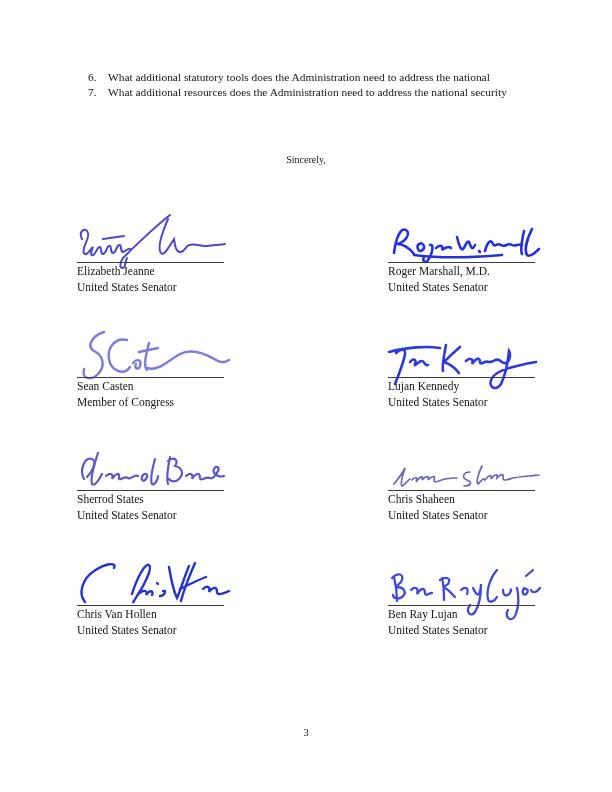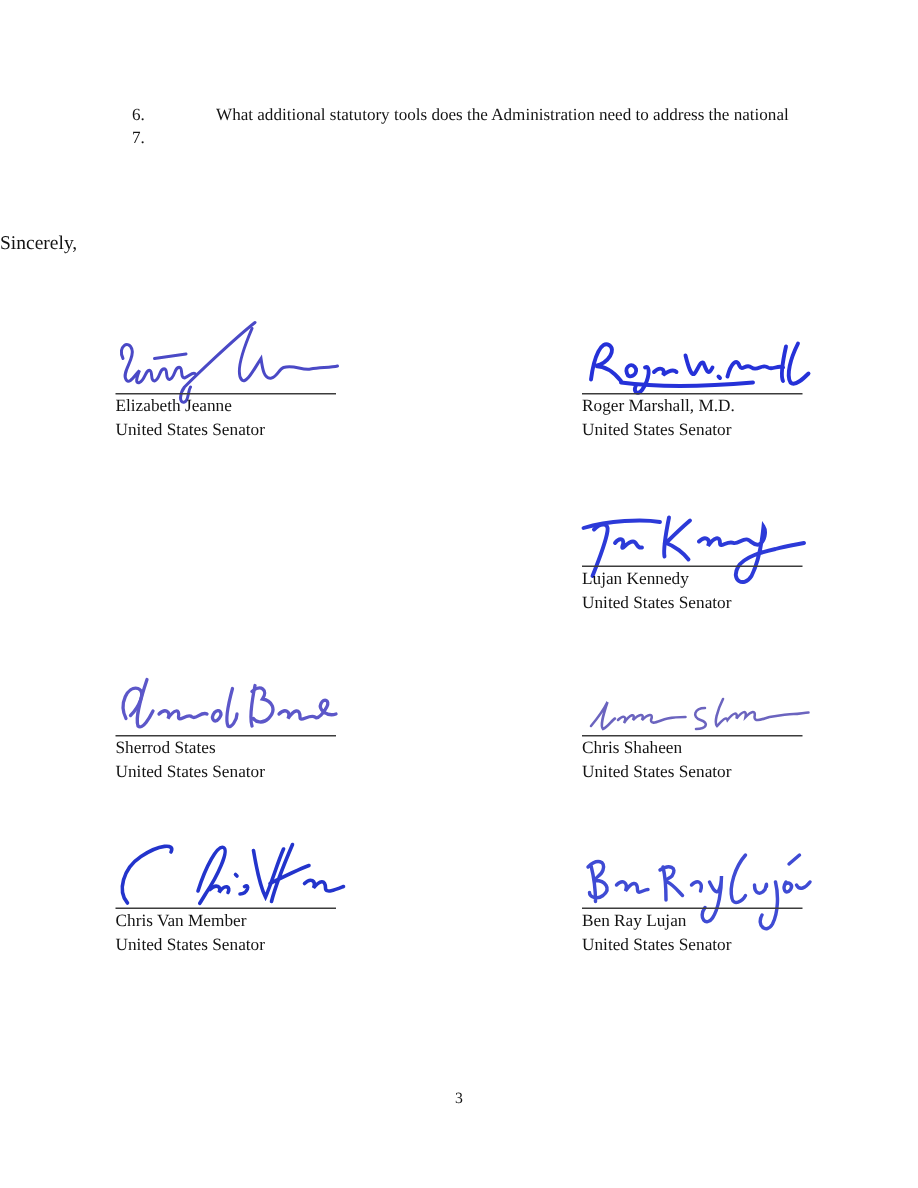--- a/index.html
+++ b/index.html
@@ -3,24 +3,24 @@
 <meta charset="utf-8">
 <style>
   html,body { margin:0; padding:0; background:#ffffff; }
   .page {
     position:relative; width:612px; height:792px; background:#ffffff;
     font-family:"Liberation Serif", serif; color:#141414; overflow:hidden;
   }
   .questions { position:absolute; top:70px; left:88px; width:452px; }
   .q-item { display:flex; }
   .q-num { width:20px; flex:0 0 20px; font-size:11.4px; line-height:15.2px; }
-  .q-lines { flex:1;margin-left:36px; }
+  .q-lines { flex:1; }
   .q-line { font-size:11.4px; line-height:15.2px; white-space:nowrap; }
-  .closing { position:absolute; top:154px; left:0; width:612px; 
-             font-size:13px; }
+  .closing { position:absolute; top:154px; left:0; width:612px; text-align:center;
+             font-size:10px; }
   .sig-block { position:absolute; width:165px; height:100px; }
   .sig-svg { position:absolute; top:0; left:-4px; width:164px; height:78px; overflow:visible; }
   .sig-line { position:absolute; top:56px; left:0; width:147px; border-top:1px solid #3c3c3c; }
   .sig-name { position:absolute; top:59px; left:0; font-size:11.5px; white-space:nowrap; }
   .sig-title { position:absolute; top:75px; left:0; font-size:11.5px; white-space:nowrap;text-align:right; }
   .page-number { position:absolute; top:727px; left:0; width:612px; text-align:center;
                  font-size:10.5px; }
   
   .r1 { top:206px; } .r2 { top:321px; } .r3 { top:434px; } .r4 { top:549px; }
   .c1 { left:77px; } .c2 { left:388px; }
@@ -33,20 +33,21 @@
   <div class="questions">
     <div class="q-item">
       <div class="q-num">6.</div>
       <div class="q-lines">
         <div class="q-line">What additional statutory tools does the Administration need to address the national</div>
       </div>
     </div>
     <div class="q-item">
       <div class="q-num">7.</div>
       <div class="q-lines">
+        <div class="q-line">What additional resources does the Administration need to address the national security</div>
       </div>
     </div>
   </div>
 
   <div class="closing">Sincerely,</div>
 
   <div class="sig-block r1 c1">
     <svg class="sig-svg" viewBox="0 0 164 78">
       <g fill="none" stroke-width="2" stroke-linecap="round" stroke="#4a49c6">
         <path d="M9,33 C5,25 13,20 15,27 C17,33 8,42 11,47 C13,51 17,44 20,41 C18,46 17,50 20,49 C24,47 24,40 27,41 C29,42 27,48 30,48 C34,47 33,39 37,40 C39,41 37,47 40,47 C44,46 43,38 47,39 C49,40 47,46 50,46 C53,45 55,42 57,43"></path>
@@ -71,20 +72,34 @@
         <path d="M101,45 C103,37 107,32 109,38 C111,42 113,36 117,39 C121,42 124,36 128,39 C131,41 135,37 138,39"></path>
         <path d="M140,25 C138,34 136,44 138,48 M148,23 C143,33 140,44 143,49 C146,52 152,46 155,43"></path>
         <path d="M30,49 C60,53 95,51 118,49"></path>
       </g>
     </svg>
     <div class="sig-line"></div>
     <div class="sig-name">Roger Marshall, M.D.</div>
     <div class="sig-title">United States Senator</div>
   </div>
 
+  <div class="sig-block r2 c1">
+    <svg class="sig-svg" viewBox="0 0 164 78">
+      <g fill="none" stroke-width="2.4" stroke-linecap="round" stroke="#7b7bdb">
+        <path d="M31,11 C19,15 13,25 21,30 C30,34 33,45 25,53 C18,60 8,58 11,48"></path>
+        <path d="M54,19 C42,16 34,27 36,38 C38,50 51,55 57,46"></path>
+        <path d="M60,42 C64,37 69,39 67,45 C65,50 61,47 63,43"></path>
+        <path d="M76,22 C73,34 70,45 74,49 M66,31 L85,27"></path>
+        <path d="M74,47 C86,51 97,38 107,33 C119,27 133,33 143,39 C148,42 153,41 156,39"></path>
+      </g>
+    </svg>
+    <div class="sig-line"></div>
+    <div class="sig-name">Sean Casten</div>
+    <div class="sig-title">Member of Congress</div>
+  </div>
 
   <div class="sig-block r2 c2">
     <svg class="sig-svg" viewBox="0 0 164 78">
       <g fill="none" stroke-width="2.6" stroke-linecap="round" stroke="#2c3ad8">
         <path d="M12,32 C17,27 22,28 21,33 C20,40 15,53 11,63"></path>
         <path d="M26,41 C29,37 33,38 31,43 C30,47 34,40 38,40 C41,40 40,45 44,44"></path>
         <path d="M5,31 C22,26 44,25 56,27"></path>
         <path d="M62,24 C60,34 58,45 59,50 M76,26 C69,32 62,39 60,41 C66,43 72,48 75,52"></path>
         <path d="M82,40 C86,36 90,38 88,43 C92,37 96,36 96,41 C96,45 101,39 105,41 C108,42 112,37 115,39 C117,40 119,43 122,42 C126,40 127,33 125,30 C124,40 122,53 117,63 C112,71 103,66 108,57 C112,50 124,47 133,45 C140,43 147,42 152,41"></path>
       </g>
@@ -130,21 +145,21 @@
       <g fill="none" stroke-width="2.4" stroke-linecap="round" stroke="#2334cc">
         <path d="M12,53 C5,45 9,30 21,22 C33,14 44,13 41,19"></path>
         <path d="M59,45 C64,29 72,14 76,16 C80,18 72,35 64,47 C61,52 59,55 61,52"></path>
         <path d="M67,44 C71,40 75,42 73,46 C77,40 81,42 79,46 M84,34 L85,35 M90,42 C94,40 92,47 87,47"></path>
         <path d="M96,18 C98,30 101,43 104,49 C108,40 112,26 116,17"></path>
         <path d="M122,14 C116,28 110,44 108,52 M107,40 C115,36 125,31 133,28"></path>
         <path d="M130,40 C134,36 138,38 136,43 C140,38 144,37 144,43 C144,47 151,44 156,42"></path>
       </g>
     </svg>
     <div class="sig-line"></div>
-    <div class="sig-name">Chris Van Member</div>
+    <div class="sig-name">Chris Van Hollen</div>
     <div class="sig-title">United States Senator</div>
   </div>
 
   <div class="sig-block r4 c2">
     <svg class="sig-svg" viewBox="0 0 164 78">
       <g fill="none" stroke-width="2.3" stroke-linecap="round" stroke="#3f4bd4">
         <path d="M10,28 C12,36 13,46 13,52 M8,29 C14,23 20,25 18,31 C17,35 12,36 13,38 C19,38 24,43 18,48 C14,51 9,49 9,46"></path>
         <path d="M27,41 C31,37 35,39 33,45 C37,39 41,38 41,44 C41,48 45,44 48,44"></path>
         <path d="M58,29 C60,37 60,46 60,51 M56,31 C62,27 68,29 64,35 C62,37 59,37 61,39 C65,41 68,45 71,48"></path>
         <path d="M77,41 C81,37 85,39 83,45 M89,39 C91,43 93,47 95,45 C97,41 97,37 97,35 C97,45 95,57 91,63 C87,69 81,63 86,56"></path>

